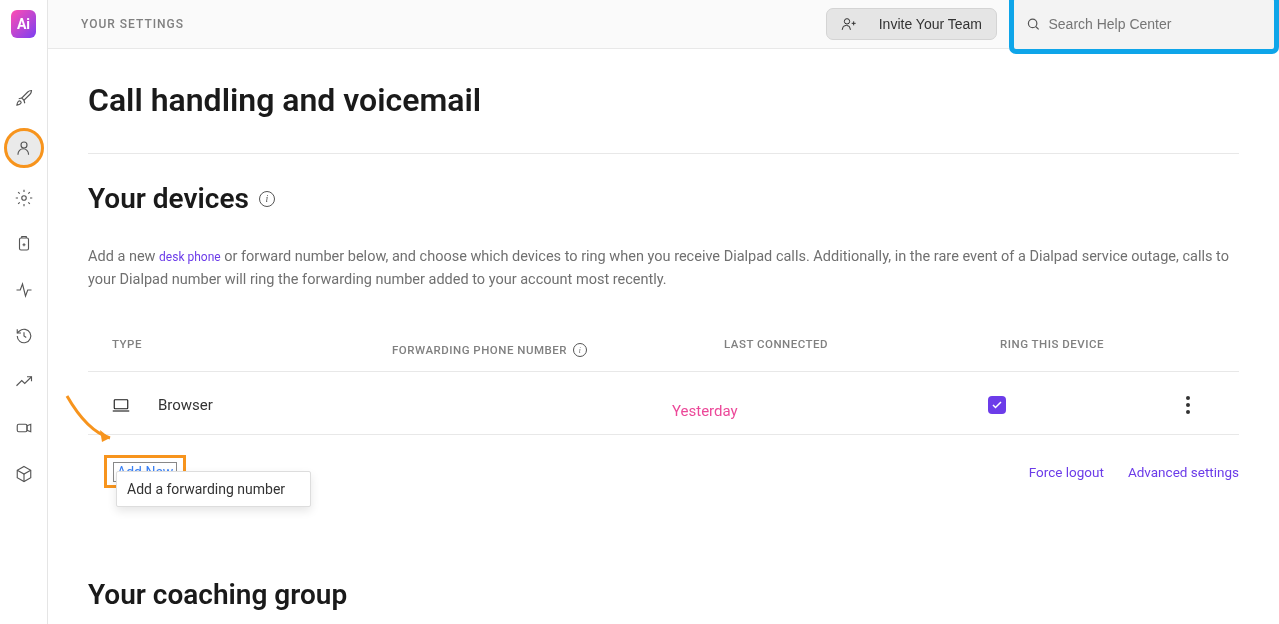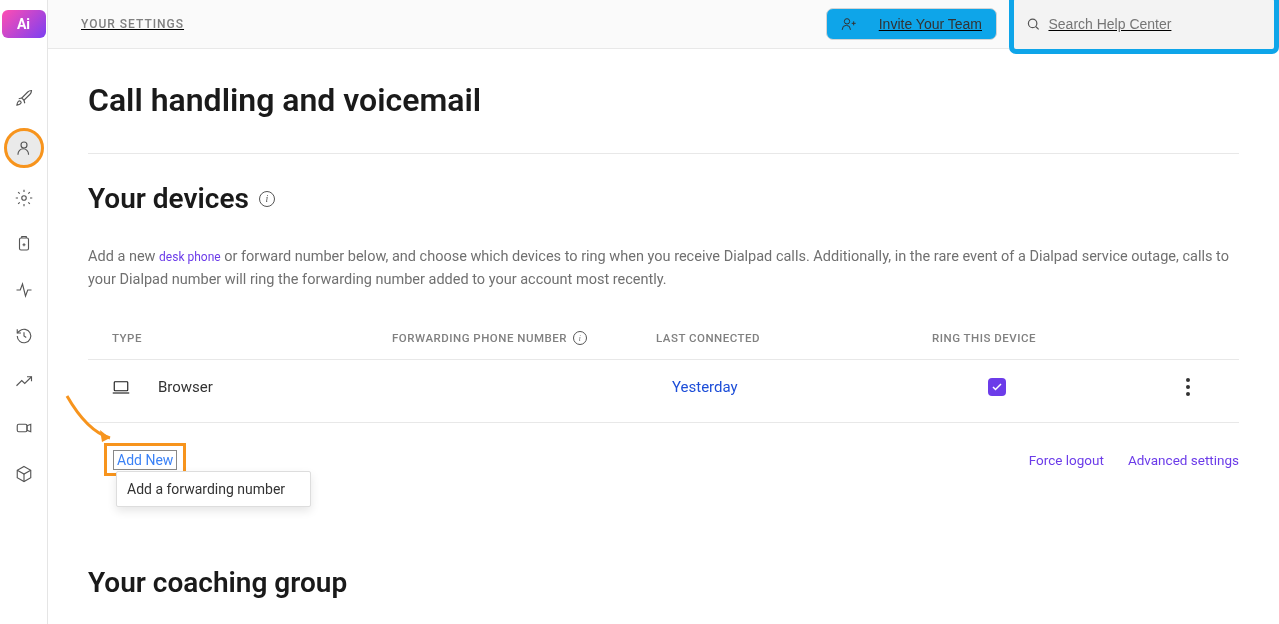--- a/index.html
+++ b/index.html
@@ -1,57 +1,57 @@
 <!DOCTYPE html>
 <html><head>
   <meta charset="utf-8">
   <style>
     * { box-sizing: border-box; margin: 0; padding: 0; }
     body { font-family: -apple-system, BlinkMacSystemFont, "Segoe UI", Roboto, sans-serif; width: 1279px; height: 624px; background: #fff; overflow: hidden; position: relative; }
     
     .sidebar { position: absolute; left: 0; top: 0; width: 48px; height: 624px; border-right: 1px solid #e5e5e5; display: flex; flex-direction: column; align-items: center; padding-top: 10px; gap: 14px; background: #fff; }
-    .logo { width: 44px; height: 28px; background: linear-gradient(135deg, #ff4db2, #7b3ff2); border-radius: 6px; display: flex; align-items: center; justify-content: center; color: #fff; font-weight: bold; font-size: 14px; text-align: center; }
+    .logo { width: 25px; height: 28px; background: linear-gradient(135deg, #ff4db2, #7b3ff2); border-radius: 6px; display: flex; align-items: center; justify-content: center; color: #fff; font-weight: bold; font-size: 14px; text-align: center; }
     .sidebar-item { width: 32px; height: 32px; display: flex; align-items: center; justify-content: center; border-radius: 50%; color: #555; }
     .sidebar-item svg { width: 18px; height: 18px; stroke: #555; fill: none; stroke-width: 1.5; }
     .sidebar-item.highlighted { border: 3px solid #f7941d; background: #eaeaea; width: 40px; height: 40px; }
 
-    .topbar { position: absolute; left: 48px; top: 0; right: 0; height: 49px; border-bottom: 1px solid #e8e8e8; display: flex; align-items: center; padding: 0 0 0 33px; background: #fafafa; text-decoration: underline; }
+    .topbar { position: absolute; left: 48px; top: 0; right: 0; height: 49px; border-bottom: 1px solid #e8e8e8; display: flex; align-items: center; padding: 0 0 0 33px; background: #fafafa; }
     .topbar-label { font-size: 12px; letter-spacing: 1px; color: #808080; font-weight: 500; }
     .topbar-right { margin-left: auto; display: flex; align-items: center; gap: 12px; padding-right: 0; }
-    .invite-btn { display: flex; gap: 22px; padding: 7px 14px; border: 1px solid #d4d4d4; border-radius: 7px; background: #0ea5e9; font-size: 14px; color: #333; cursor: pointer; font-weight: 500; }
+    .invite-btn { display: flex; gap: 22px; padding: 7px 14px; border: 1px solid #d4d4d4; border-radius: 7px; background: #e5e5e5; font-size: 14px; color: #333; cursor: pointer; font-weight: 500; }
     .invite-btn svg { width: 16px; height: 16px; stroke: #333; fill: none; stroke-width: 1.5; }
     .search-box { display: flex; align-items: center; gap: 8px; padding: 17px 12px; border: 5px solid #0ea5e9; border-radius: 7px; background: #f3f3f3; width: 270px; }
     .search-box svg { width: 16px; height: 16px; stroke: #555; fill: none; stroke-width: 2; }
     .search-box input { border: none; background: transparent; outline: none; width: 100%; font-size: 14px; color: #666; }
     
     .main { position: absolute; left: 48px; top: 49px; right: 0; bottom: 0; padding: 32px 40px 0 40px; overflow: hidden; }
     h1 { font-size: 32px; font-weight: 600; color: #1a1a1a; margin-bottom: 34px; }
     hr.section-div { border: none; border-top: 1px solid #e8e8e8; margin-bottom: 28px; }
 
     .section-title-row { display: flex; align-items: center; gap: 10px; margin-bottom: 30px; }
     h2 { font-size: 28px; font-weight: 600; color: #1a1a1a; }
     .info-icon { width: 16px; height: 16px; border: 1.5px solid #555; border-radius: 50%; display: flex; align-items: center; justify-content: center; font-size: 10px; color: #555; font-family: serif; font-style: italic; }
     
     .description { font-size: 14.5px; color: #707070; line-height: 1.6; margin-bottom: 30px; }
     .description a { color: #6c3ce9; text-decoration: none; font-size: 12px; }
     
     .device-table { width: 100%; }
     .device-header { display: flex; padding: 10px 0 14px 24px; border-bottom: 1px solid #e8e8e8; }
     .device-header span { font-size: 11.5px; color: #808080; font-weight: 500; letter-spacing: 0.5px; display: flex; align-items: center; gap: 6px; }
     .col-type { width: 280px; }
-    .col-fwd { width: 264px; }
+    .col-fwd { width: 332px; margin-top: 12px; }
     .col-last { width: 276px; }
     .col-ring { width: 220px; }
     
-    .device-row { display: flex; align-items: center; padding: 18px 0 26px 24px; border-bottom: 1px solid #e8e8e8; }
+    .device-row { display: flex; align-items: center; padding: 18px 0 14px 24px; border-bottom: 1px solid #e8e8e8; }
     .device-type { display: flex; align-items: center; gap: 28px; width: 280px; }
     .device-type svg { width: 18px; height: 14px; stroke: #1a1a1a; fill: none; stroke-width: 1.5; }
     .device-type span { font-size: 15px; color: #333; }
     .device-fwd { width: 280px; }
-    .device-last { width: 276px; font-size: 15px; color: #1d4ed8; }
+    .device-last { width: 276px; font-size: 15px; color: #ec4899; margin-top: 12px; }
     .device-ring { width: 220px; padding-left: 40px; }
     .checkbox-checked { width: 18px; height: 18px; background: #6c3ce9; border-radius: 4px; display: flex; align-items: center; justify-content: center; }
     .checkbox-checked svg { stroke: #fff; width: 12px; height: 12px; stroke-width: 3; fill: none; }
     .device-more { width: 40px; display: flex; justify-content: center; }
     .more-dots { display: flex; flex-direction: column; gap: 3px; cursor: pointer; }
     .more-dots span { width: 4px; height: 4px; background: #333; border-radius: 50%; }
     
     .actions-row { display: flex; align-items: center; padding: 20px 0 10px 16px; position: relative; }
     .add-new-box { border: 3px solid #f7941d; padding: 4px 6px; display: inline-block; }
     .add-new-link { color: #3b82f6; font-size: 14px; padding: 1px 3px; border: 1px solid #888; cursor: pointer; }

